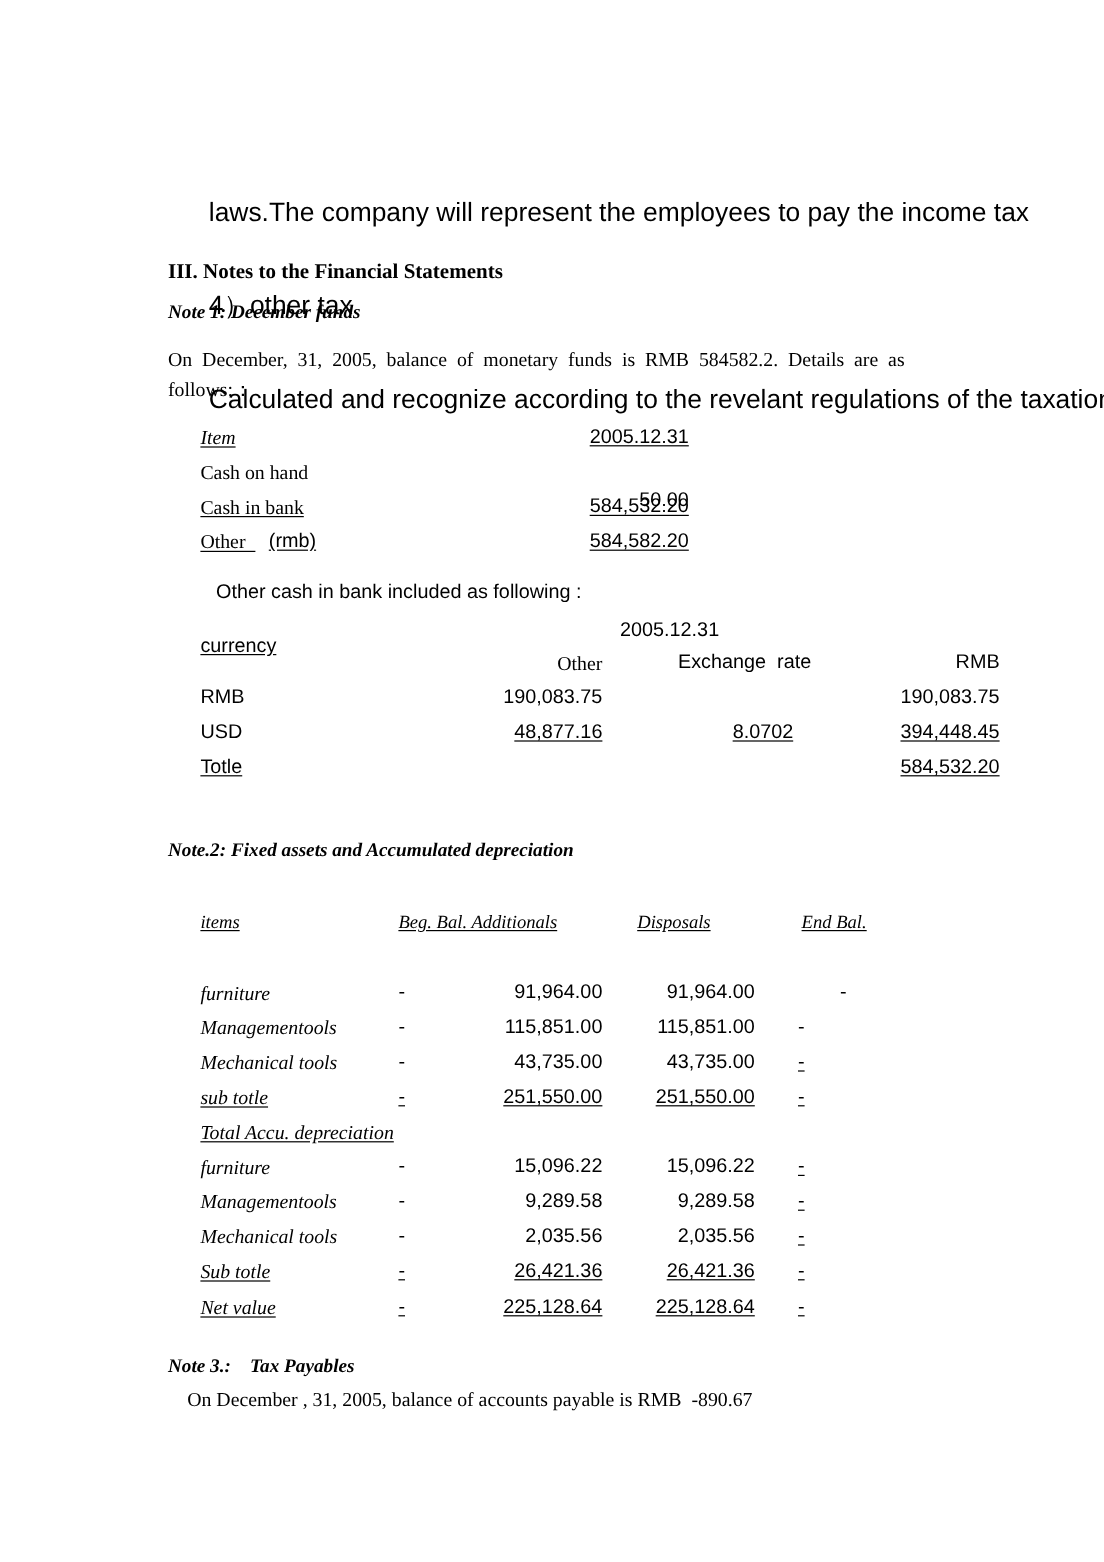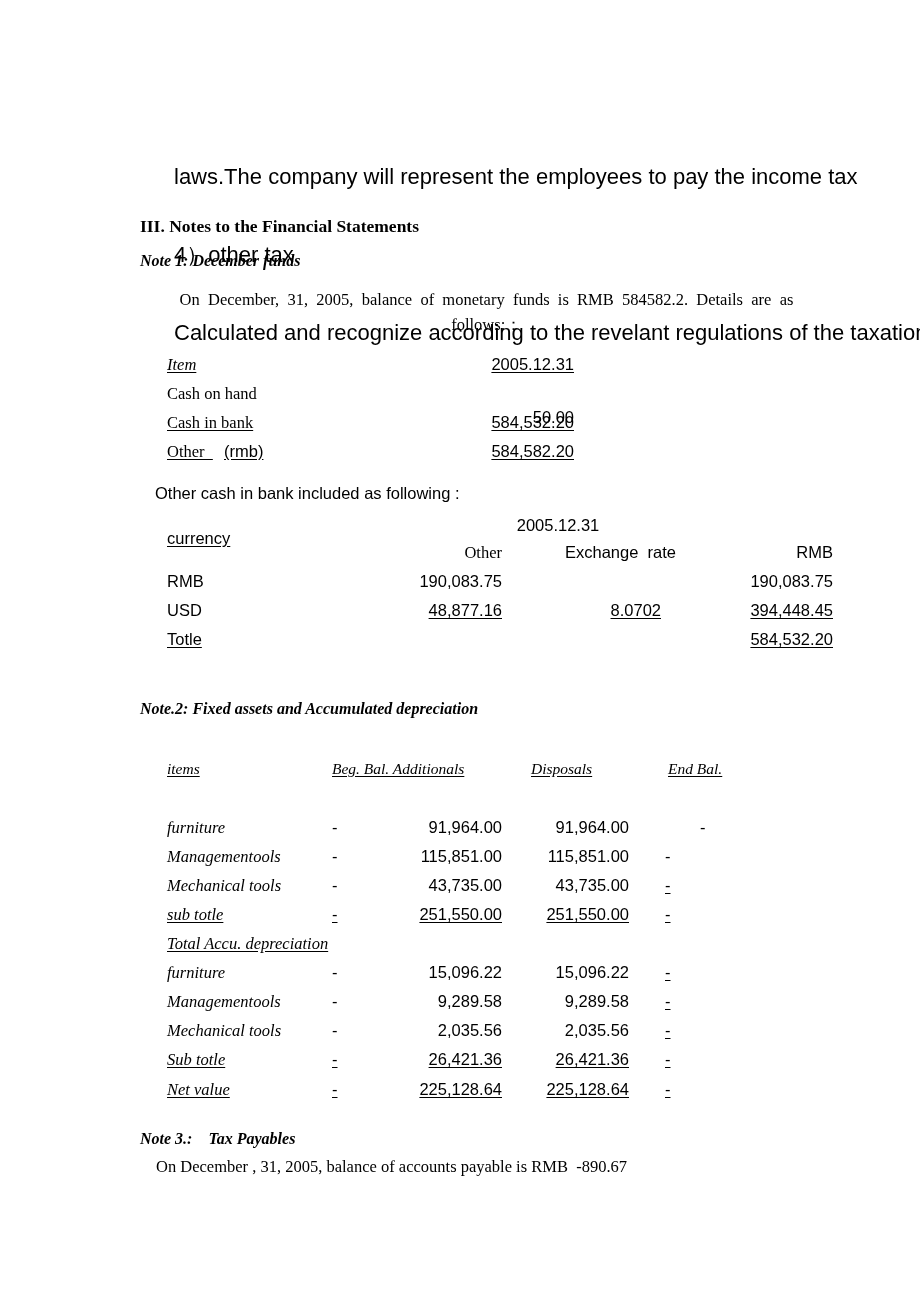--- a/index.html
+++ b/index.html
@@ -67,42 +67,42 @@
   <div class="sans-para" style="left:174px; top:112px;">
     <div>laws.The company will represent the employees to pay the income tax</div>
     <div>4）other tax</div>
     <div>Calculated and recognize according to the revelant regulations of the taxation laws</div>
   </div>
 
   <div class="abs serif sz-h3" style="left:140px; top:216px;">III. Notes to the Financial Statements</div>
 
   <div class="abs serif sz-note" style="left:140px; top:252px;">Note 1: December funds</div>
 
-  <div class="para" style="left:140px; top:287px; width:693px;text-align:center;">
+  <div class="para" style="left:140px; top:287px; width:693px;">
     <div style="white-space:pre;">On  December,  31,  2005,  balance  of  monetary  funds  is  RMB  584582.2.  Details  are  as</div>
     <div style="white-space:pre;">follows:：</div>
   </div>
 
   <div>
 
     <div class="cell serif sz-body ital u" style="left:167px; top:355px;">Item</div>
     <div class="cell sans sz-sans u r" style="left:374px; top:355px; width:200px;">2005.12.31</div>
 
     <div class="cell serif sz-body" style="left:167px; top:384px;">Cash on hand</div>
     <div class="cell sans sz-sans r" style="left:374px; top:384px; width:200px;margin-top:24px;">50.00</div>
 
     <div class="cell serif sz-body u" style="left:167px; top:413px;text-decoration:underline;">Cash in bank</div>
     <div class="cell sans sz-sans u r" style="left:374px; top:413px; width:200px;">584,532.20</div>
 
     <div class="cell serif sz-body u" style="left:167px; top:442px;">Other  </div>
     <div class="cell sans sz-sans u" style="left:224px; top:442px;">(rmb)</div>
     <div class="cell sans sz-sans u r" style="left:374px; top:442px; width:200px;">584,582.20</div>
   </div>
 
-  <div class="abs sans sz-sans" style="left:155px; top:484px;">Other cash in bank included as following :</div>
+  <div class="abs sans sz-sans" style="left:180px; top:484px;">Other cash in bank included as following :</div>
 
   <div>
 
     <div class="cell sans sz-sans c" style="left:458px; top:516px; width:200px;">2005.12.31</div>
 
     <div class="cell sans sz-sans u" style="left:167px; top:529px;">currency</div>
 
     <div class="cell serif sz-body r" style="left:330px; top:543px; width:172px;">Other</div>
     <div class="cell sans sz-sans c" style="left:548px; top:543px; width:145px;">Exchange  rate</div>
     <div class="cell sans sz-sans r" style="left:700px; top:543px; width:133px;">RMB</div>

